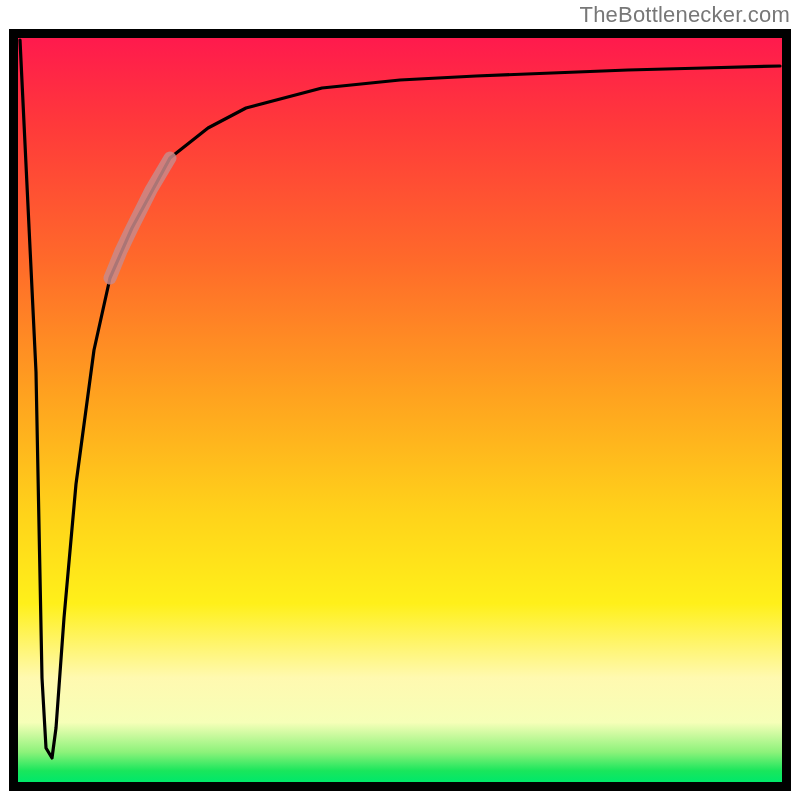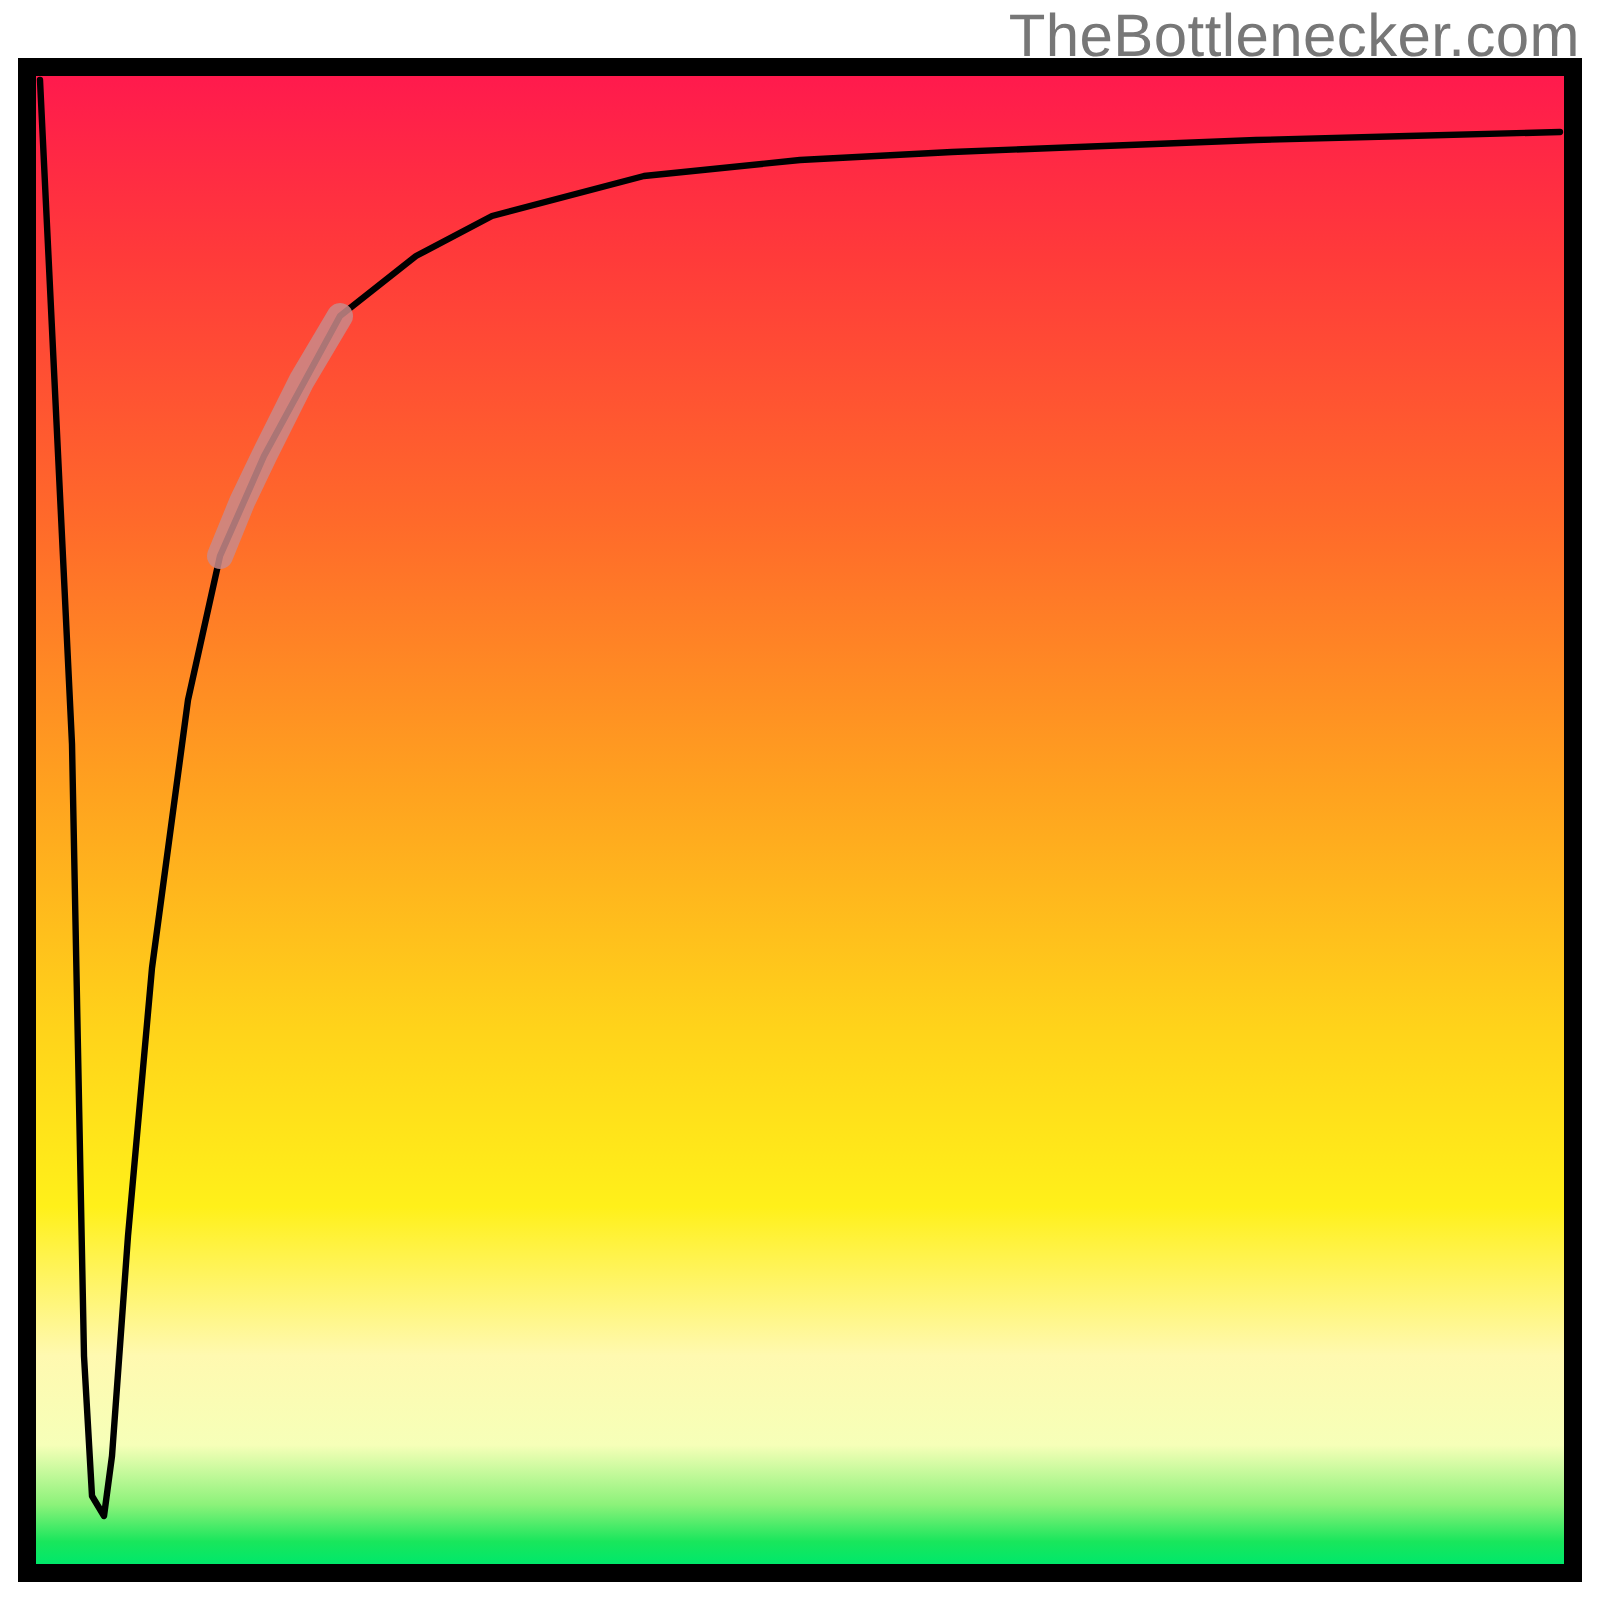--- a/index.html
+++ b/index.html
@@ -13,21 +13,21 @@
   .wrap {
     position: relative;
     width: 800px;
     height: 800px;
   }
   .attribution {
     position: absolute;
     top: 2px;
     right: 10px;
     color: #777;
-    font-size: 30px;
+    font-size: 22px;
     font-weight: 500;
     letter-spacing: 0.2px;
   }
   .frame {
     position: absolute;
     left: 9px;
     top: 29px;
     width: 782px;
     height: 762px;
     border: 9px solid #000;

